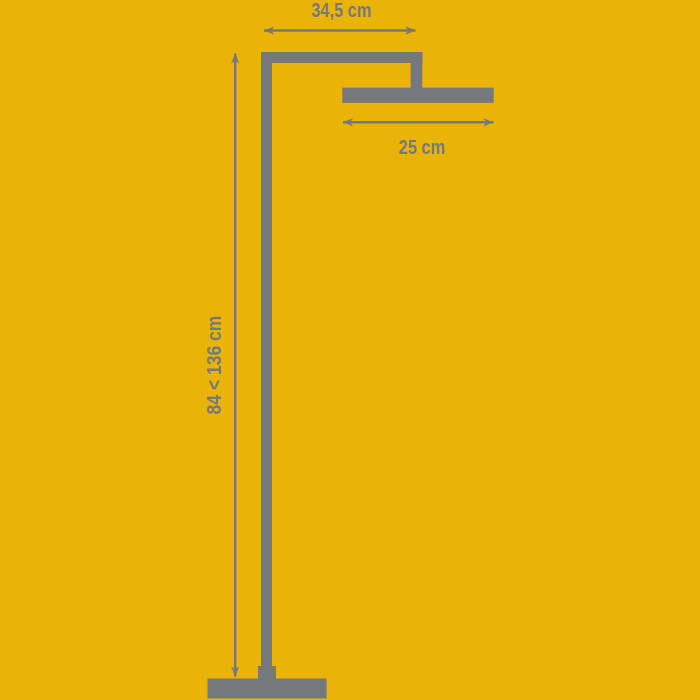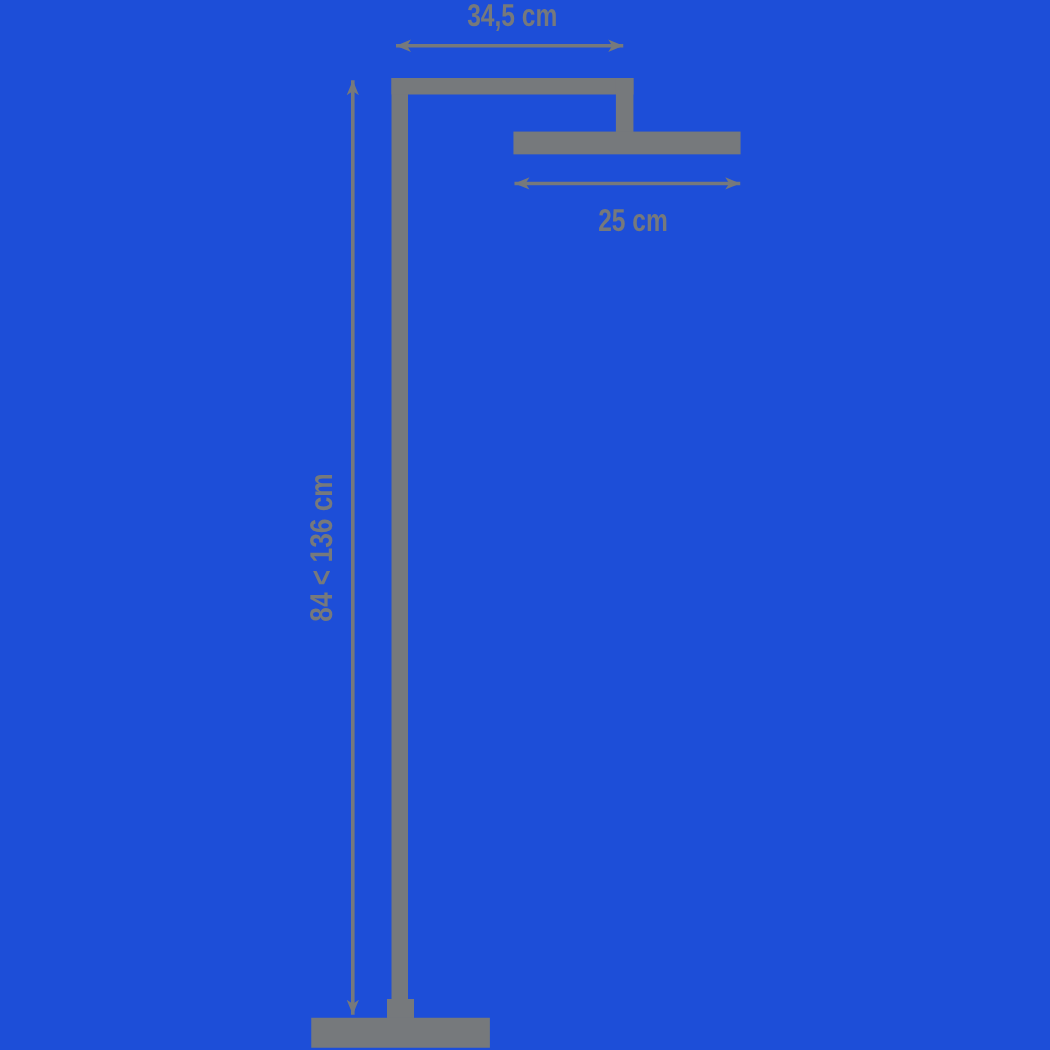--- a/index.html
+++ b/index.html
@@ -1,16 +1,16 @@
 <!DOCTYPE html>
 <html><head>
 <meta charset="utf-8">
 <style>
   html,body{margin:0;padding:0;background:#ffffff;}
-  .wrap{width:700px;height:700px;position:relative;overflow:hidden;background:#1d4ed8;}
+  .wrap{width:700px;height:700px;position:relative;overflow:hidden;background:#eab308;}
   text{font-family:"Liberation Sans",sans-serif;font-weight:bold;fill:#76797c;}
 </style>
 </head>
 <body>
 <div class="wrap">
 <svg width="700" height="700" viewBox="0 0 700 700" xmlns="http://www.w3.org/2000/svg">
   <defs>
     <marker id="ah" markerWidth="11" markerHeight="10" refX="10" refY="4.5" orient="auto-start-reverse" markerUnits="userSpaceOnUse">
       <path d="M10,4.5 L0,0.4 L2.6,4.5 L0,8.6 Z" fill="#76797c"></path>
     </marker>

